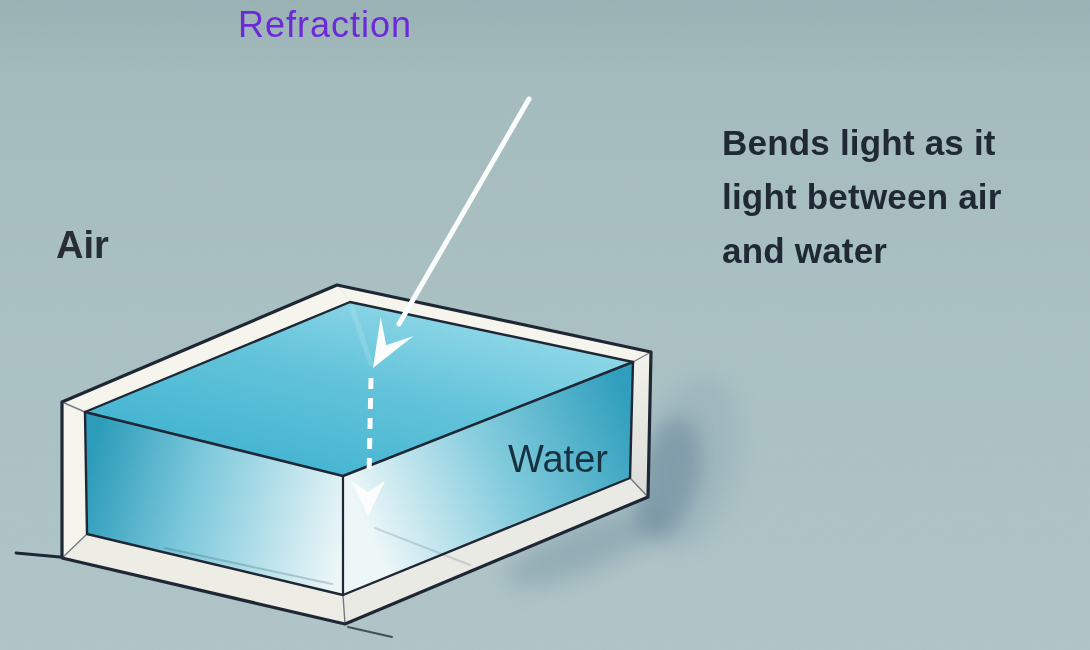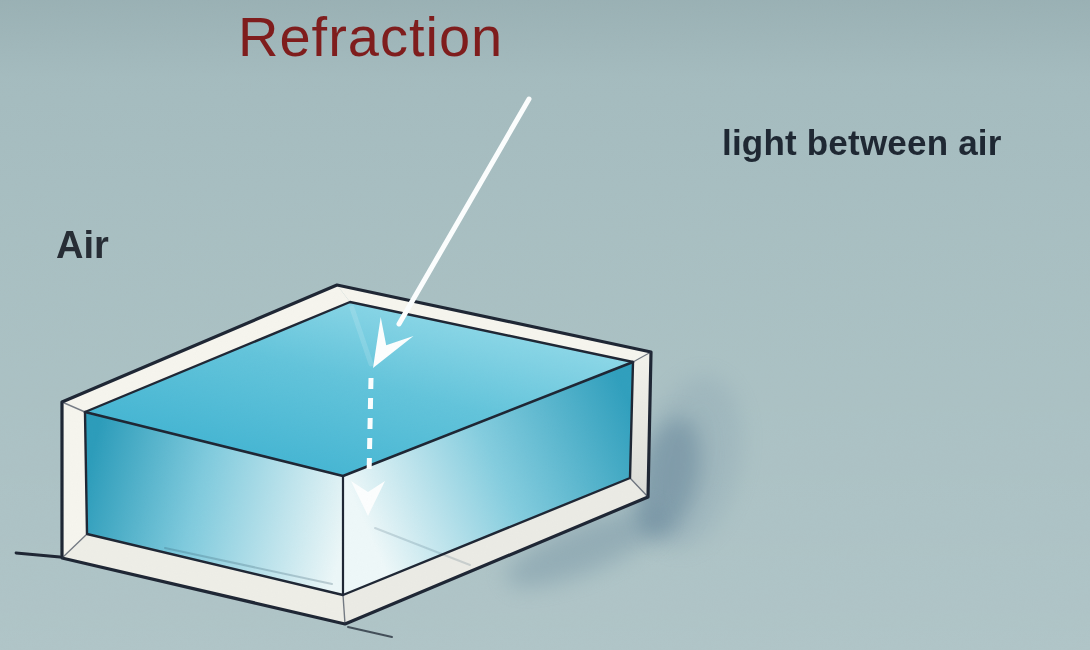--- a/index.html
+++ b/index.html
@@ -5,22 +5,22 @@
   html,body{margin:0;padding:0;}
   body{
     width:1090px;height:650px;overflow:hidden;position:relative;
     font-family:"Liberation Sans","DejaVu Sans",sans-serif;
     background:#a9c0c3;
   }
   .stage{position:absolute;left:0;top:0;width:1090px;height:650px;}
   svg{position:absolute;left:0;top:0;display:block;}
   .label{position:absolute;white-space:pre;}
   .title{
-    left:238px;top:4px;font-size:56px;font-weight:400;
-    color:#7f1d1d;letter-spacing:1px;
+    left:238px;top:4px;font-size:36px;font-weight:400;
+    color:#6d28d9;letter-spacing:1px;
   }
   .air{
     left:56px;top:224px;font-size:38px;font-weight:700;color:#272d35;
   }
   .water{
     left:508px;top:438px;font-size:38px;font-weight:400;color:#16323e;
   }
   .desc{
     position:absolute;left:722px;top:116px;width:360px;
     font-size:35px;line-height:54px;font-weight:700;color:#1f2833;
@@ -125,16 +125,19 @@
     <g>
       <line x1="371" y1="378" x2="369" y2="477" stroke-width="5" stroke-dasharray="11 9" stroke="#fcfefe"></line>
       <polygon points="368,516 351,481 368,492 385,481" fill="#fcfefe"></polygon>
     </g>
 
     <rect x="0" y="0" width="1090" height="650" filter="url(#grain)" opacity="0.5"></rect>
   </svg>
 
   <div class="label title">Refraction</div>
   <div class="label air">Air</div>
+  <div class="label water">Water</div>
   <div class="desc">
+    <span>Bends light as it</span>
     <span>light between air</span>
+    <span>and water</span>
   </div>
 </div>
 
 </body></html>

